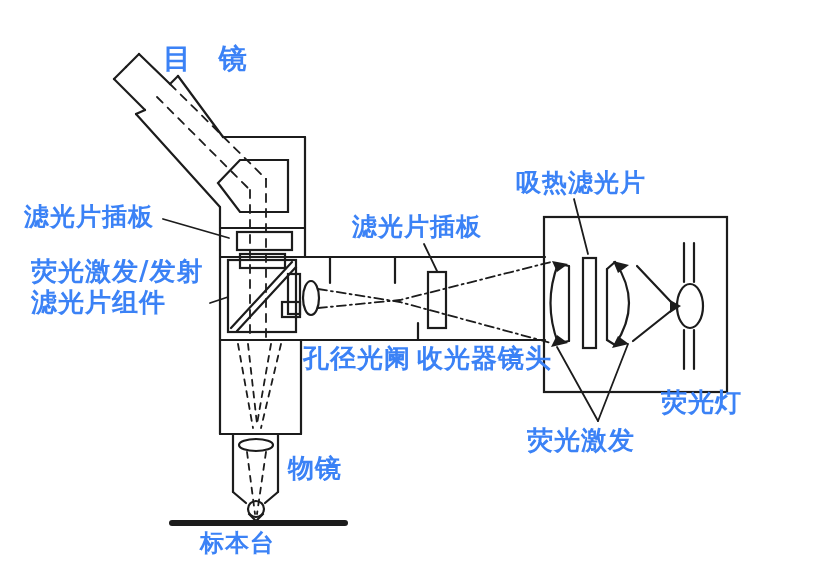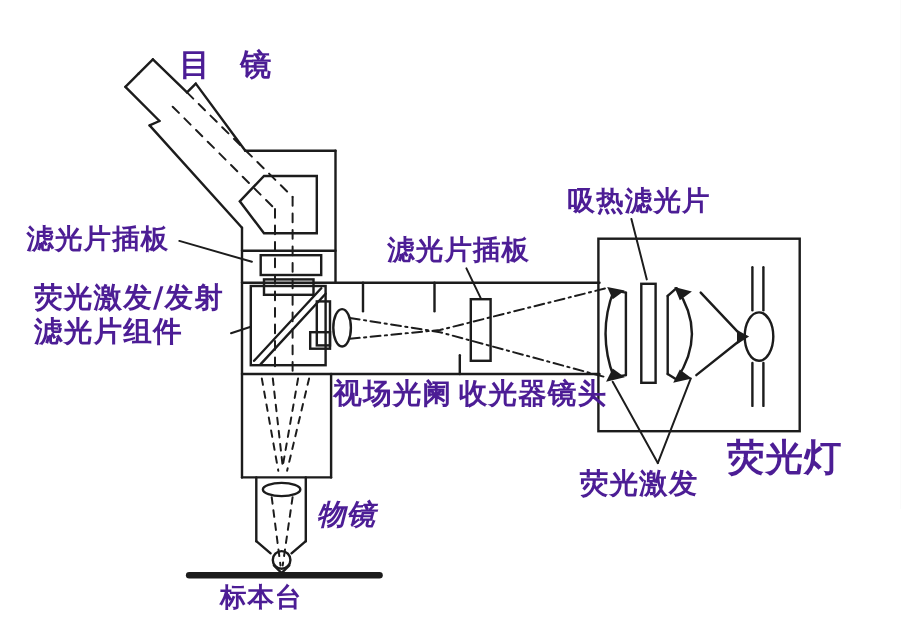--- a/index.html
+++ b/index.html
@@ -6,37 +6,37 @@
   .page{
     position:relative;
     width:819px;height:583px;
     background:#ffffff;
     overflow:hidden;
     font-family:"DejaVu Sans","Liberation Sans",sans-serif;
   }
   svg{position:absolute;left:0;top:0;}
   .lbl{
     position:absolute;
-    color:#4c1d95;
+    color:#3b82f6;
     font-weight:bold;
     white-space:nowrap;
     line-height:1.05;
     letter-spacing:1px;
   }
   .lbl-eyepiece{left:163px;top:44px;font-size:28px;word-spacing:16px;}
   .lbl-slider-left{left:24px;top:204px;font-size:25px;}
   .lbl-fluor1{left:31px;top:258px;font-size:26px;}
   .lbl-fluor2{left:31px;top:289px;font-size:26px;}
   .lbl-slider-mid{left:352px;top:214px;font-size:25px;}
   .lbl-heat{left:516px;top:170px;font-size:25px;}
   .lbl-diaphragms{left:303px;top:345px;font-size:26px;}
   .lbl-diaphragms span{margin-right:6px;}
-  .lbl-lamp{left:661px;top:399px;font-size:34px;}
+  .lbl-lamp{left:661px;top:389px;font-size:26px;}
   .lbl-collector{left:527px;top:427px;font-size:26px;}
-  .lbl-objective{left:288px;top:455px;font-size:26px;font-style:italic;}
+  .lbl-objective{left:288px;top:455px;font-size:26px;}
   .lbl-stage{left:200px;top:531px;font-size:24px;}
 </style>
 </head>
 <body>
 
 <div class="page">
 
   <svg width="819" height="583" viewBox="0 0 819 583" fill="none" stroke="#1c1c1c" stroke-width="2.2" stroke-linecap="round">
 
     <g>
@@ -169,19 +169,19 @@
     </g>
   </svg>
 
   <div class="lbl lbl-eyepiece">目 镜</div>
   <div class="lbl lbl-slider-left">滤光片插板</div>
   <div class="lbl lbl-fluor2">滤光片组件</div>
   <div class="lbl lbl-fluor1">荧光激发/发射</div>
   <div class="lbl lbl-slider-mid">滤光片插板</div>
   <div class="lbl lbl-heat">吸热滤光片</div>
   <div class="lbl lbl-diaphragms">
-    <span>视场光阑</span><span>收光器镜头</span>
+    <span>孔径光阑</span><span>收光器镜头</span>
   </div>
   <div class="lbl lbl-lamp">荧光灯</div>
   <div class="lbl lbl-collector">荧光激发</div>
   <div class="lbl lbl-objective">物镜</div>
   <div class="lbl lbl-stage">标本台</div>
 </div>
 
 </body></html>

